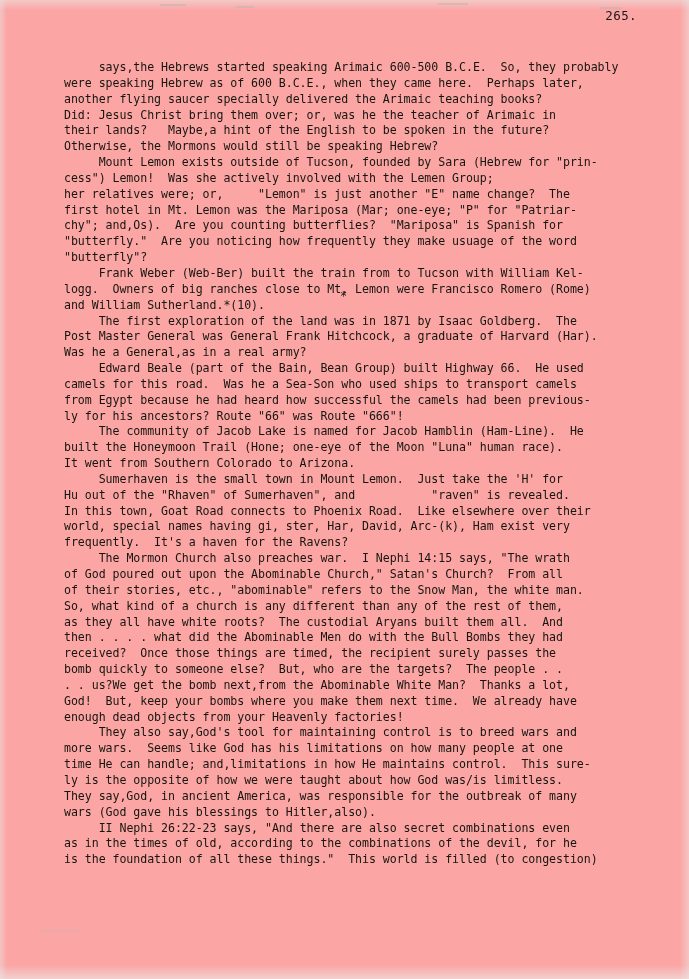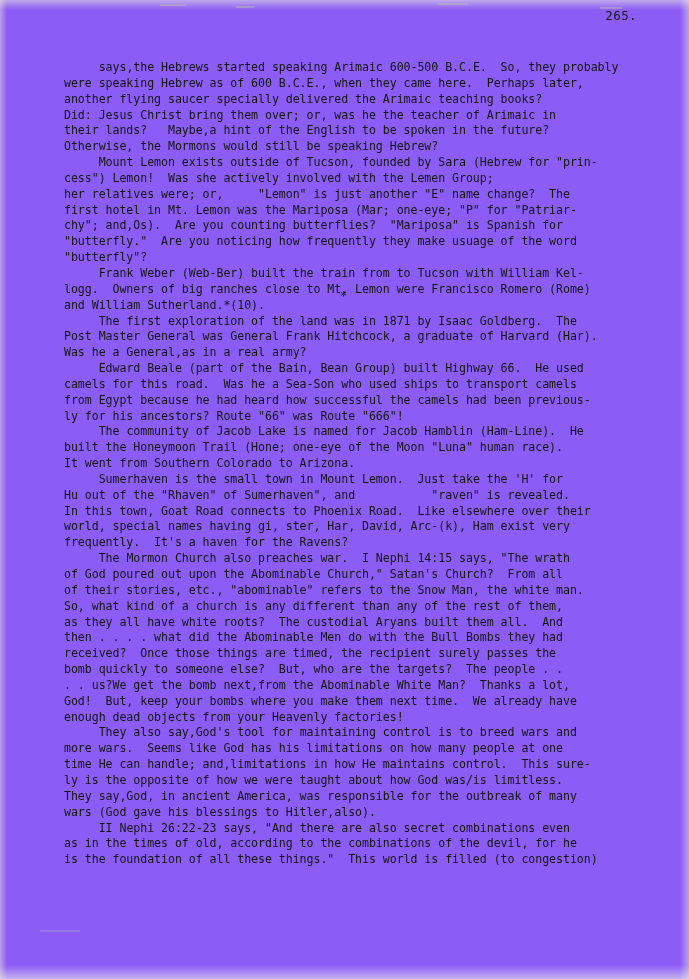--- a/index.html
+++ b/index.html
@@ -11,21 +11,21 @@
     width: 689px;
     height: 979px;
     position: relative;
     font-family: "DejaVu Sans Mono", monospace;
     color: #141414;
     overflow: hidden;
   }
   .page {
     position: absolute;
     inset: 0;
-    background: #8b5cf6;
+    background: #fca5a5;
   }
   
   .edge-top {
     position: absolute;
     top: 0; left: 0; right: 0;
     height: 10px;
     background: linear-gradient(to bottom, #e9e7e2, rgba(255,255,255,0));
     opacity: .55;
   }
   .edge-left {

